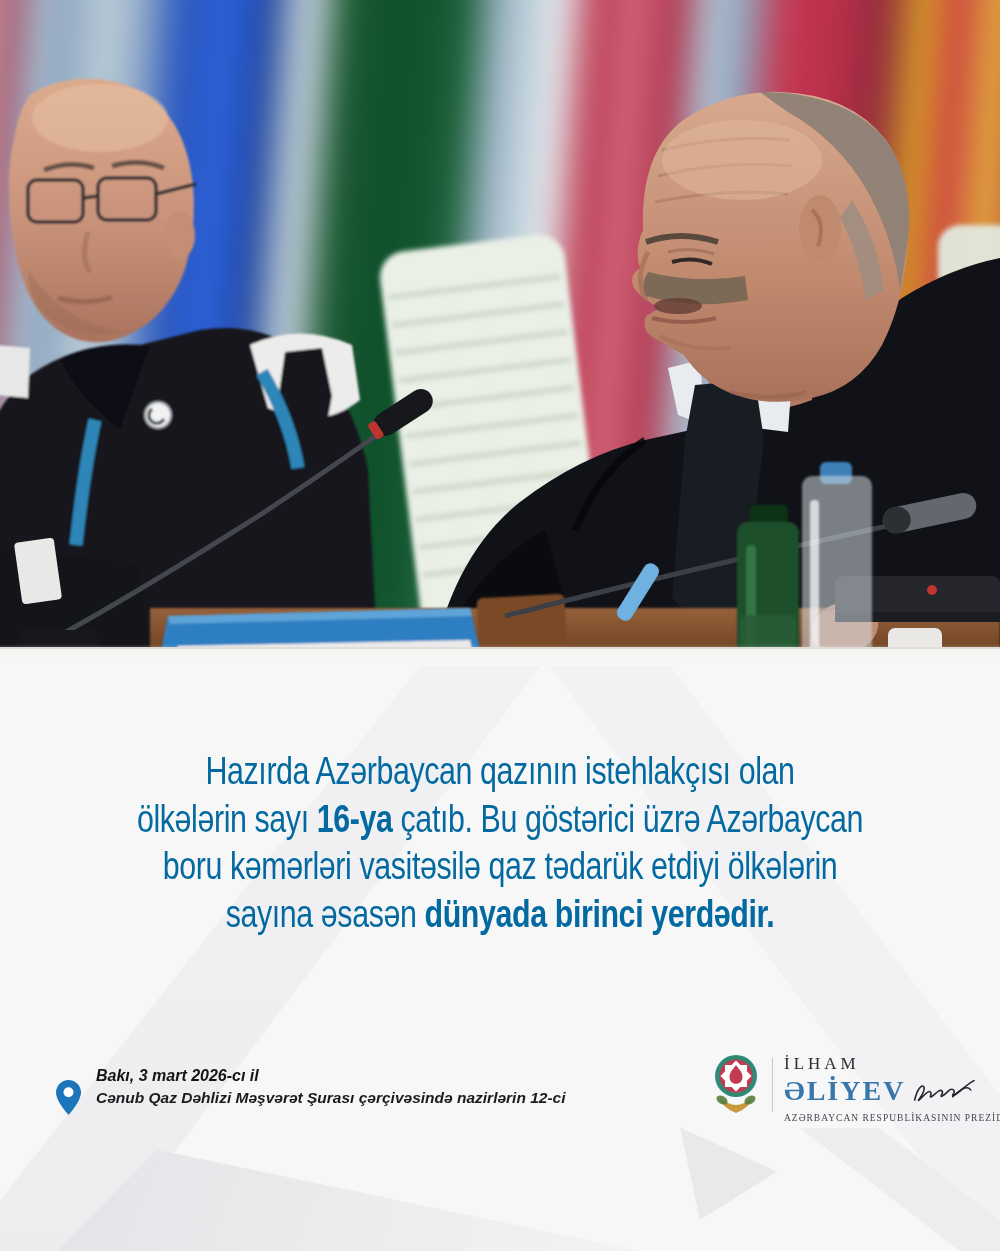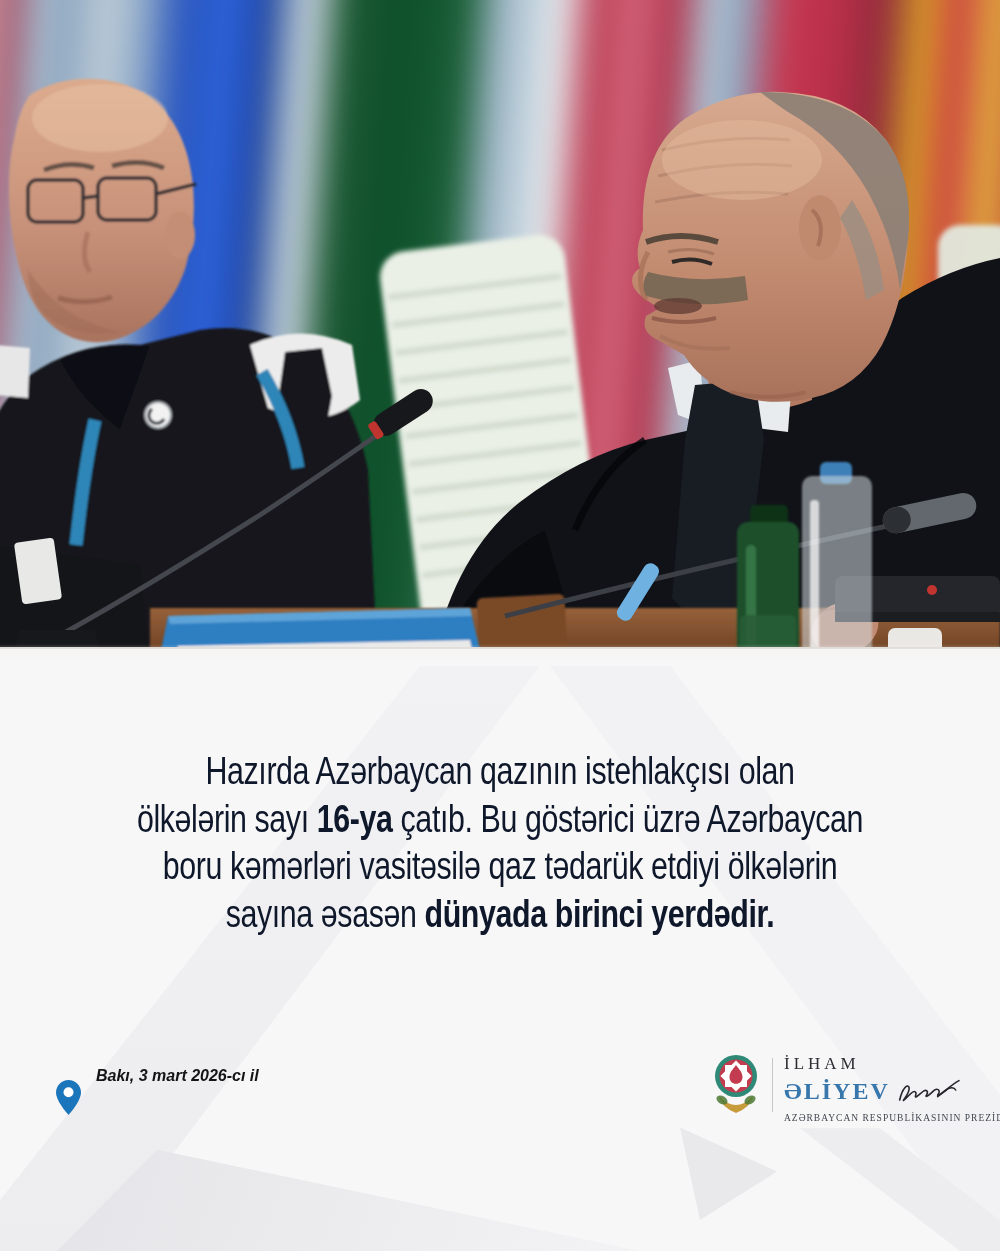--- a/index.html
+++ b/index.html
@@ -28,38 +28,38 @@
   .chev{position:absolute;left:0;top:0;width:100%;height:100%;}
   .chev.d1{background:linear-gradient(#f1f1f4,#ebebee);opacity:.85;
     clip-path:polygon(42% 0%,54% 0%,10% 100%,-4% 100%);}
   .chev.d2{background:#f1f1f4;opacity:.9;
     clip-path:polygon(55% 0%,67% 0%,112% 100%,99% 100%);}
   .chev.d3{background:linear-gradient(110deg,#dfdfe3,#f3f3f5 70%);
     clip-path:polygon(15.7% 82.7%,64% 100%,5.7% 100%);}
   .chev.d4{background:#e9e9ec;clip-path:polygon(68% 78.9%,77.7% 86.4%,70% 94.7%);}
   .chev.d5{background:#ededf0;clip-path:polygon(80% 79%,88% 79%,104% 100%,96% 100%);}
   
-  .quote{position:absolute;left:0;right:0;top:748px;text-align:center;color:#0f172a;}
+  .quote{position:absolute;left:0;right:0;top:748px;text-align:center;color:#0369a1;}
   .quote-line{white-space:nowrap;font-size:38px;line-height:47.5px;font-weight:normal;
     letter-spacing:-0.5px;transform:scaleX(.8);transform-origin:50% 50%;}
   .quote-line .b{font-weight:bold;}
   
   .location{position:absolute;left:56px;top:1056px;display:flex;align-items:flex-start;color:#141416;}
   .pin{margin-top:24px;flex:0 0 auto;}
   .loc-text{margin-left:15px;font-style:italic;}
   .loc-date{font-size:16px;font-weight:bold;line-height:22px;margin-top:9px;}
   .loc-event{font-size:15.5px;font-weight:bold;line-height:22px;color:#1b1b1e;}
   
   .brand{position:absolute;left:712px;top:1054px;display:flex;align-items:flex-start;}
   .brand .emblem{flex:0 0 auto;}
   .brand .divider{width:1px;height:54px;background:#c6c6ca;margin:4px 11px 0 12px;}
   .brand-text{font-family:"Liberation Serif",serif;}
   .brand-first{font-size:17px;letter-spacing:4px;color:#2c2c32;line-height:19px;}
   .brand-last-row{display:flex;align-items:center;}
-  .brand-last{font-size:24px;font-weight:bold;letter-spacing:2px;color:#3877ac;line-height:30px;}
+  .brand-last{font-size:28px;font-weight:bold;letter-spacing:2px;color:#3877ac;line-height:30px;}
   .sig{margin-left:7px;margin-top:2px;}
   .brand-title{font-size:9.5px;letter-spacing:1px;color:#41464f;margin-top:4px;white-space:nowrap;}
 </style>
 </head>
 <body>
 
 <div class="card">
 
   <div class="photo">
     <div class="flags"></div>
@@ -259,20 +259,21 @@
     <div class="quote-line"><span>sayına əsasən </span><span class="b">dünyada birinci yerdədir.</span></div>
   </div>
 
   <div class="location">
     <svg class="pin" width="25" height="35" viewBox="0 0 25 35">
       <path d="M12.5,0 C5.6,0 0,5.6 0,12.6 C0,21.5 12.5,35 12.5,35 C12.5,35 25,21.5 25,12.6 C25,5.6 19.4,0 12.5,0 Z" fill="#1b75bb"></path>
       <circle cx="12.5" cy="12.2" r="5" fill="#ffffff"></circle>
     </svg>
     <div class="loc-text">
       <div class="loc-date">Bakı, 3 mart 2026-cı il</div>
+      <div class="loc-event">Cənub Qaz Dəhlizi Məşvərət Şurası çərçivəsində nazirlərin 12-ci</div>
     </div>
   </div>
 
   <div class="brand">
     <svg class="emblem" width="48" height="66" viewBox="0 0 48 66">
       <path d="M7,42 Q24,60 41,42 Q39,53 24,59 Q9,53 7,42 Z" fill="#c79a3a"></path>
       <ellipse cx="10" cy="46" rx="6" ry="4" fill="#4e7a36" opacity="0.85" transform="rotate(30 10 46)"></ellipse>
       <ellipse cx="38" cy="46" rx="6" ry="4" fill="#4e7a36" opacity="0.85" transform="rotate(-30 38 46)"></ellipse>
       <circle cx="24" cy="22" r="21" fill="#2e8a76"></circle>
       <circle cx="24" cy="22" r="16.5" fill="#c23b4e"></circle>

